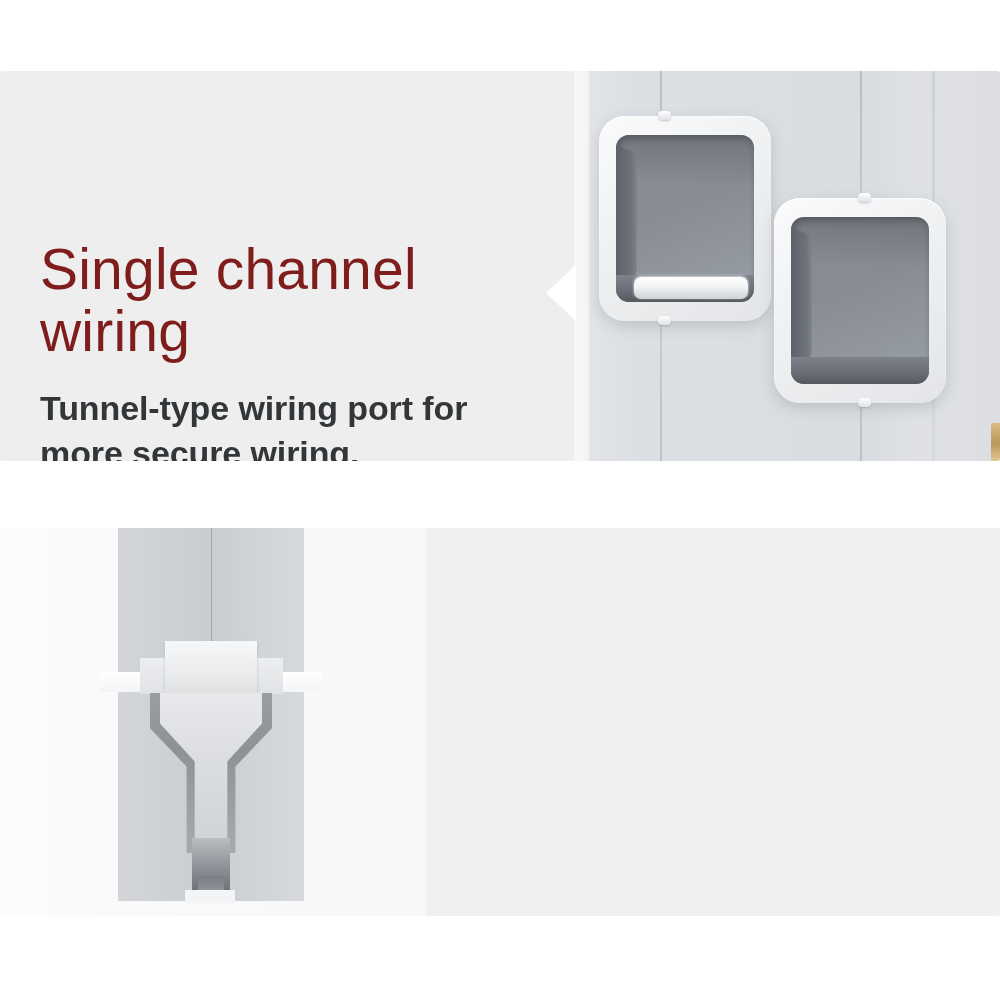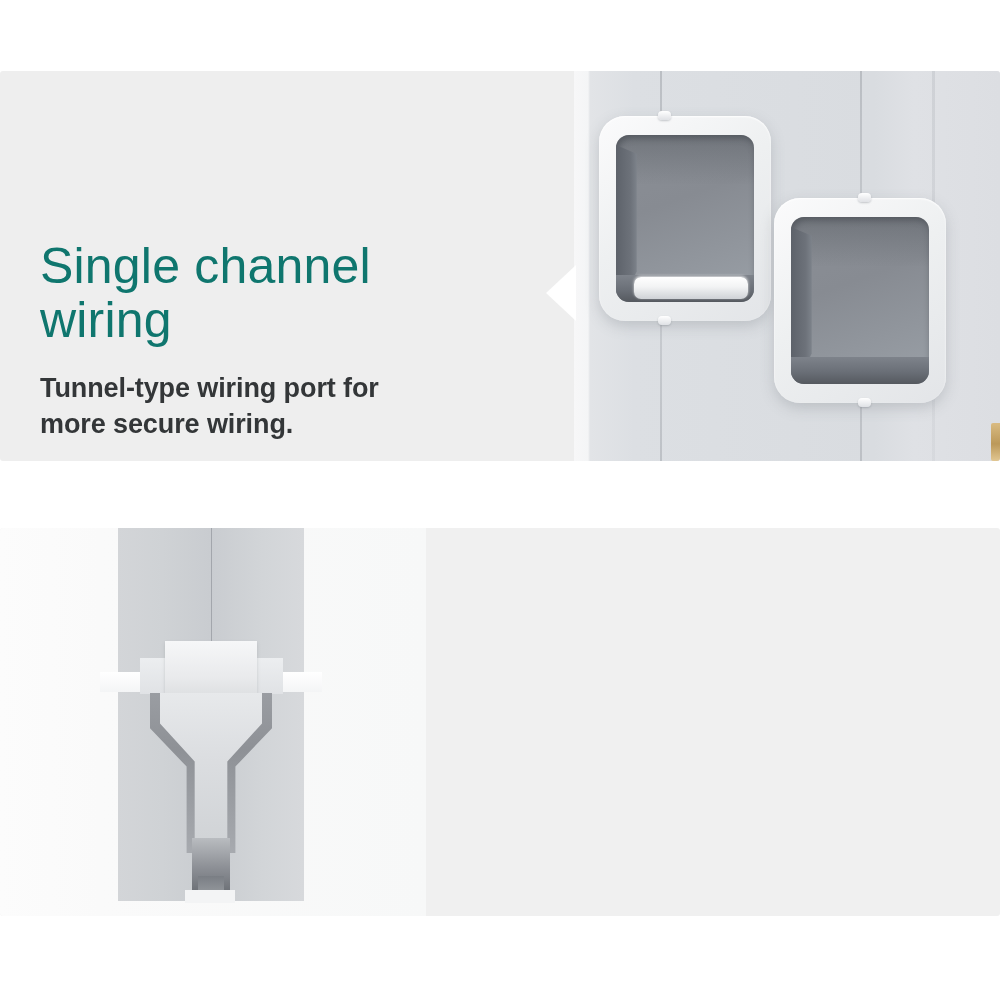--- a/index.html
+++ b/index.html
@@ -41,30 +41,30 @@
     height: 388px;
     background: #f0f0f0;
   }
 
   
   .text-block {
     position: absolute;
   }
   .headline {
     font-weight: 300;
-    font-size: 50px;
+    font-size: 57px;
     line-height: 1.08;
-    color: #0f766e;
+    color: #7f1d1d;
     letter-spacing: 0.2px;
     white-space: pre-line;
     margin: 0;
   }
   .subline {
     font-weight: 700;
-    font-size: 27px;
+    font-size: 34px;
     line-height: 1.33;
     color: #333638;
     letter-spacing: -0.1px;
     white-space: pre-line;
     margin: 0;
   }
 
   #wiring-text {
     left: 40px;
     top: 168px;

